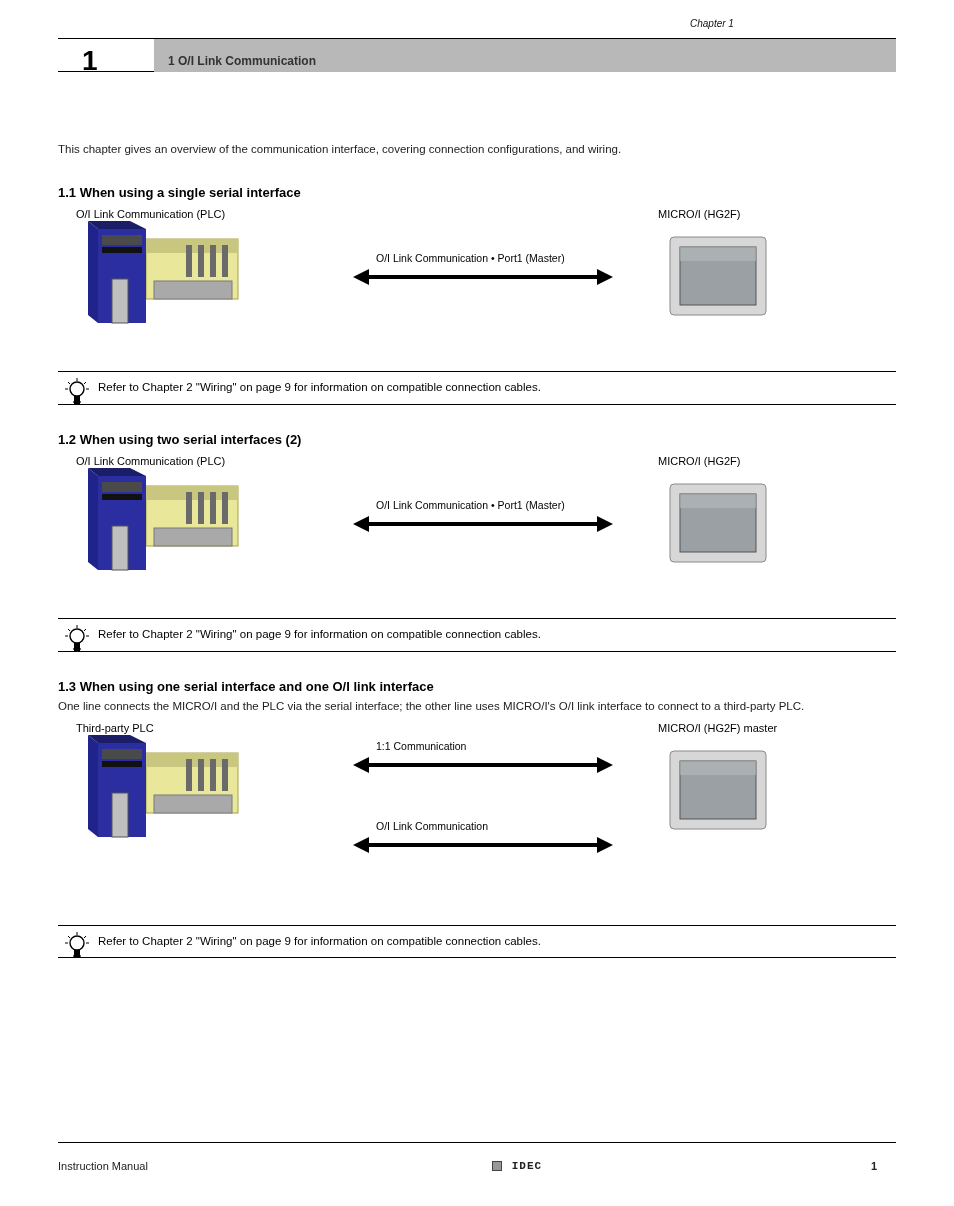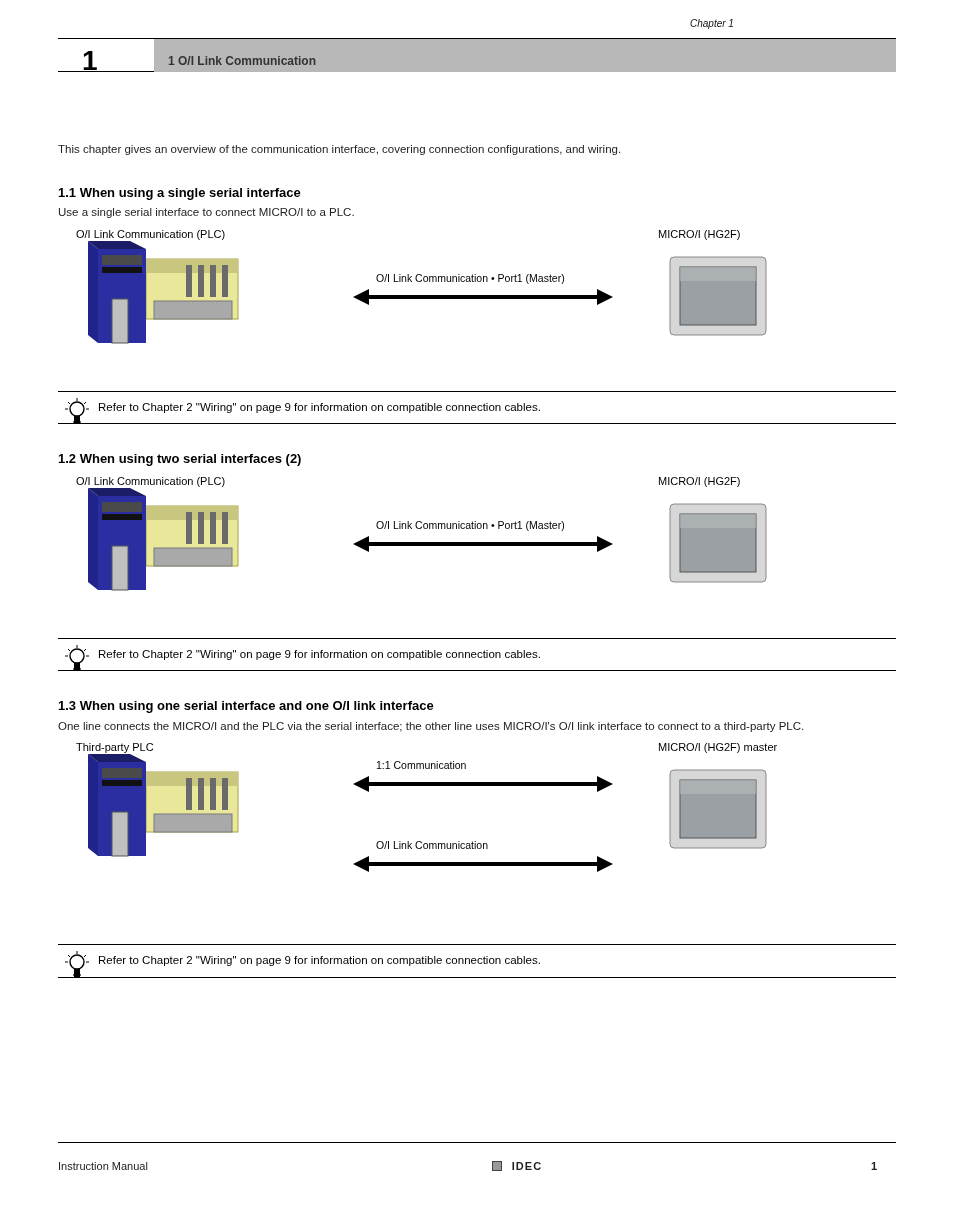--- a/index.html
+++ b/index.html
@@ -96,40 +96,39 @@
     position: absolute;
     left: 58px; right: 58px; bottom: 34px;
     border-top: 1px solid #000;
     padding-top: 17px;
     display: flex;
     justify-content: space-between;
     align-items: center;
     font-size: 11px;
     color: #222;
   }
-  .idec { display: flex; align-items: center; gap: 10px; font-weight: 800; font-family: Liberation Sans, sans-serif; margin-left: 34px; }
+  .idec { display: flex; align-items: center; gap: 10px; font-weight: 800; font-family: Liberation Mono, monospace; margin-left: 34px; }
   .idec .sq { width: 10px; height: 10px; background: #999; border: 1px solid #444; }
   .pagenum { width: 44px; text-align: center; font-weight: 700; }
 </style>
 </head>
 <body>
 
 <div class="chapter-line">Chapter 1</div>
 <div class="header-band">
   <div class="header-left"></div>
   <div class="header-right"></div>
 </div>
 <div class="chapter-num-box">1</div>
 <div class="banner-sub">1 O/I Link Communication</div>
 
 <div class="content">
   <p class="intro">This chapter gives an overview of the communication interface, covering connection configurations, and wiring.</p>
 
   <div class="sect-h">1.1 When using a single serial interface</div>
-  <p class="sect-p">Use a single serial interface to connect MICRO/I to a PLC.</p>
   <div class="diagram">
     <div class="plc-label">O/I Link Communication (PLC)</div>
     <div class="plc-wrap">
       <svg width="160" height="110" viewBox="0 0 160 110">
         <rect x="58" y="18" width="92" height="60" fill="#e9e79a" stroke="#a7a24a"></rect>
         <rect x="58" y="18" width="92" height="14" fill="#c9c77f"></rect>
         <rect x="66" y="60" width="78" height="18" fill="#a9a9a9" stroke="#7a7a7a"></rect>
         <rect x="98" y="24" width="6" height="32" fill="#6a6a6a"></rect>
         <rect x="110" y="24" width="6" height="32" fill="#6a6a6a"></rect>
         <rect x="122" y="24" width="6" height="32" fill="#6a6a6a"></rect>

